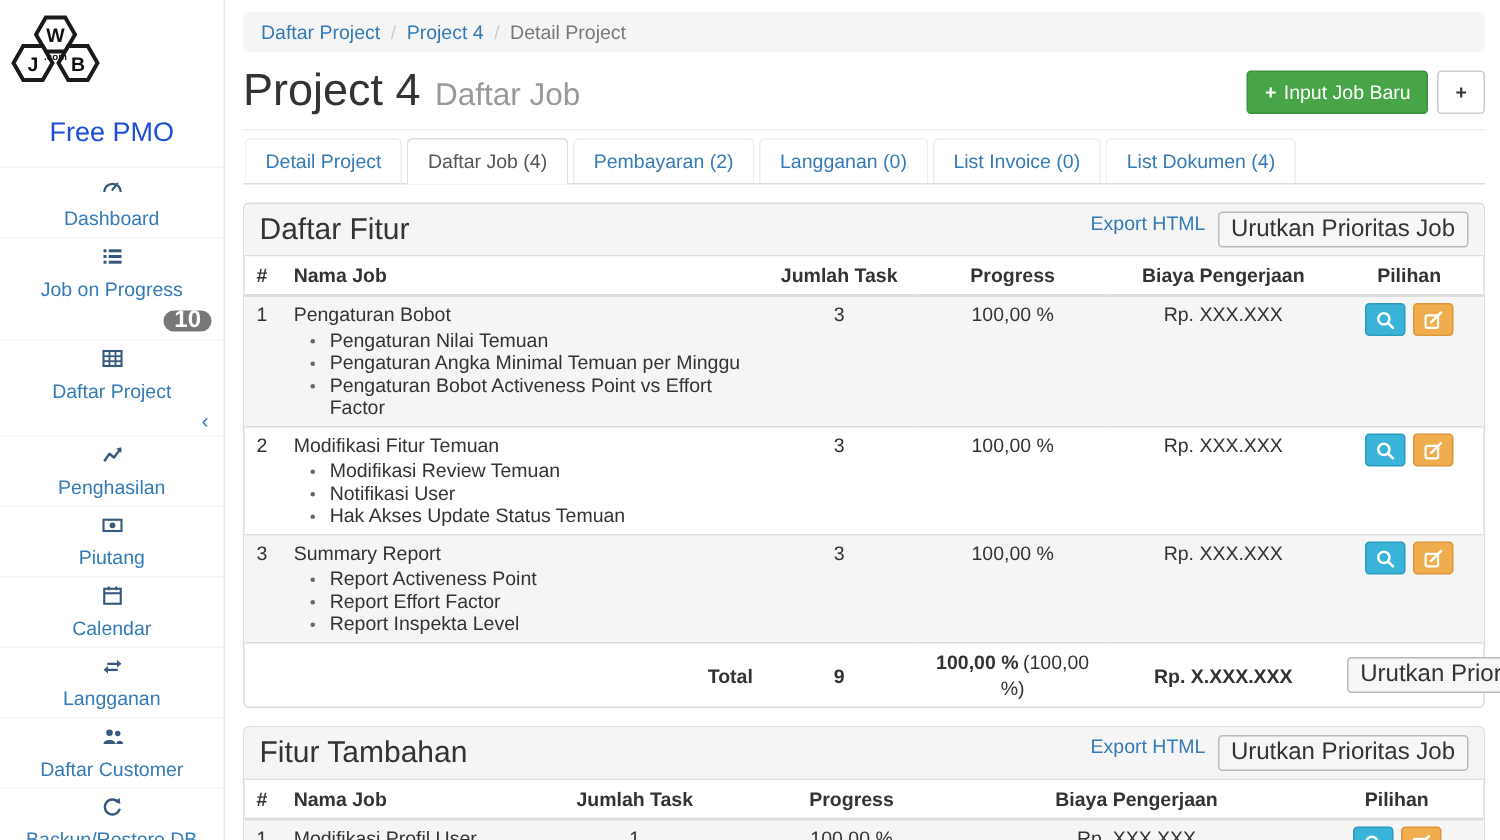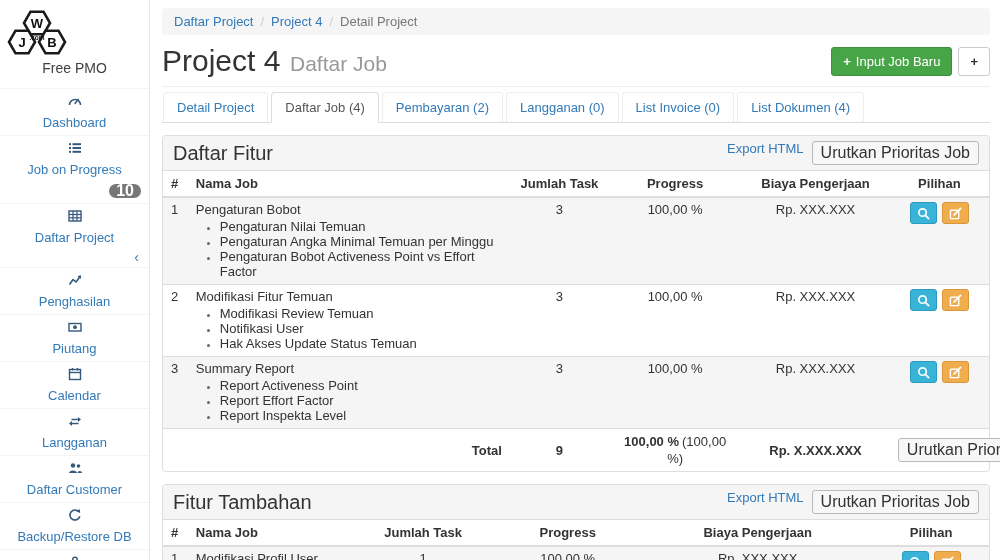--- a/index.html
+++ b/index.html
@@ -3,21 +3,21 @@
 <meta charset="utf-8">
 <style>
   * { margin:0; padding:0; box-sizing:border-box; }
   html,body { width:1000px; height:560px; overflow:hidden; background:#fff;
     font-family:"Liberation Sans", sans-serif; font-size:13px; color:#333; }
   .app { position:relative; width:1000px; height:560px; display:flex; }
 
   
   .sidebar { width:150px; min-width:150px; height:100%; background:#fff; border-right:1px solid #e7e7e7; }
   .logo-box { padding:8px 0 4px; text-align:center; }
-  .brand-name { color:#404040; font-size:14px; margin-top:0; padding-bottom:8px; }
+  .brand-name { color:#1d4ed8; font-size:18px; margin-top:18px; padding-bottom:8px; }
   .side-item { display:flex; align-items:center; gap:7px; padding:5px 8px;
     border-top:1px solid #f4f4f4; color:#337ab7; cursor:pointer; line-height:15px;flex-direction:column; }
   .side-item:last-child { border-bottom:1px solid #f4f4f4; }
   .side-icon { width:16px; min-width:16px; height:14px; display:inline-flex; align-items:center; justify-content:center; }
   .side-label { white-space:nowrap; overflow:hidden; }
   .badge { margin-left:auto; background:#777; color:#fff; font-size:16px; font-weight:bold;
     border-radius:9px; padding:2px 7px; line-height:10px; }
   .chevron { margin-left:auto; color:#337ab7; font-size:14px; line-height:10px; padding-right:2px; }
 
   

